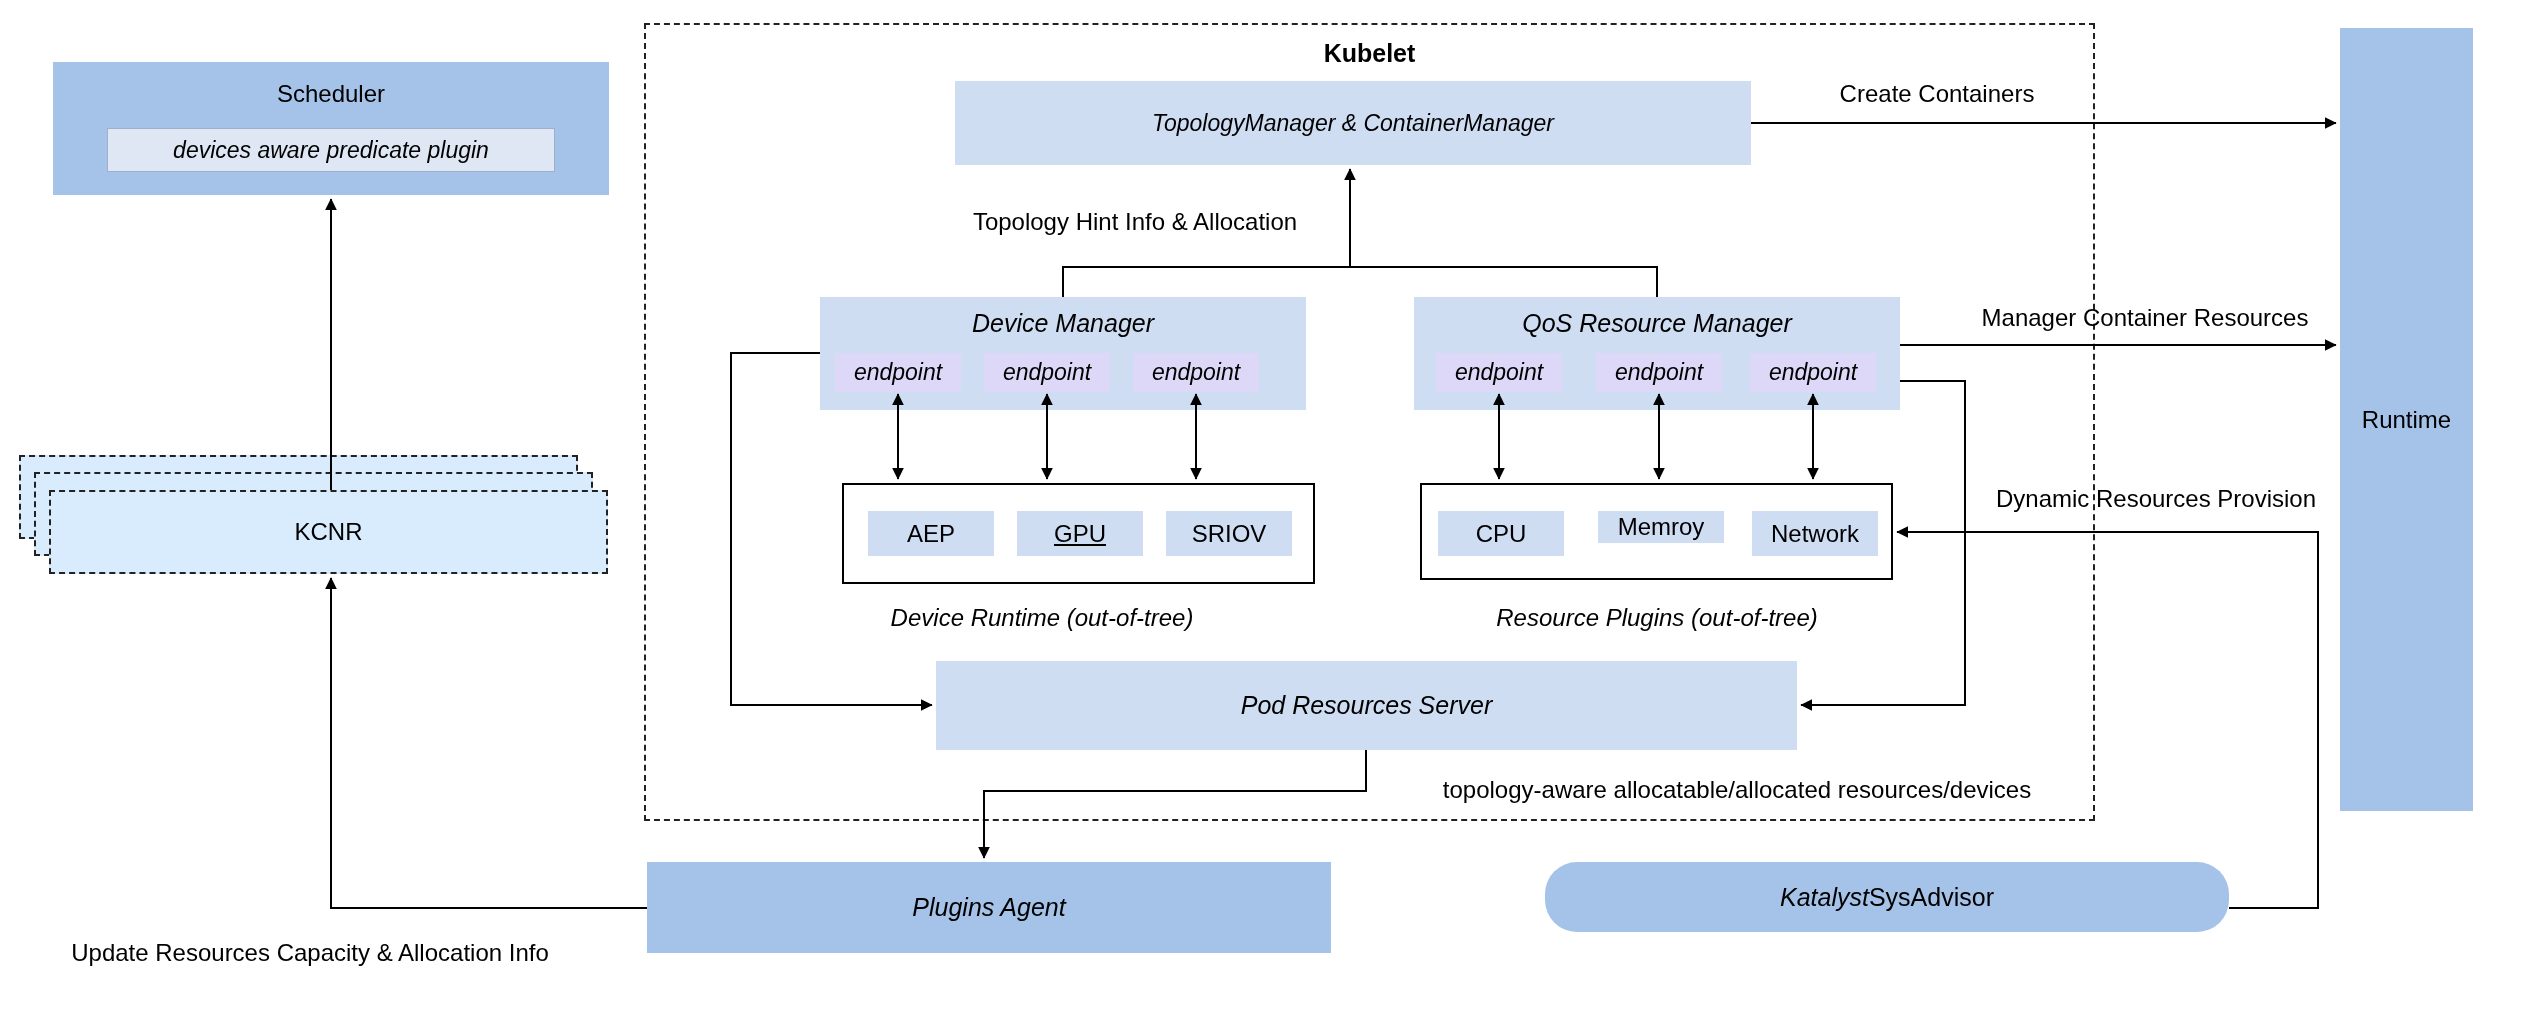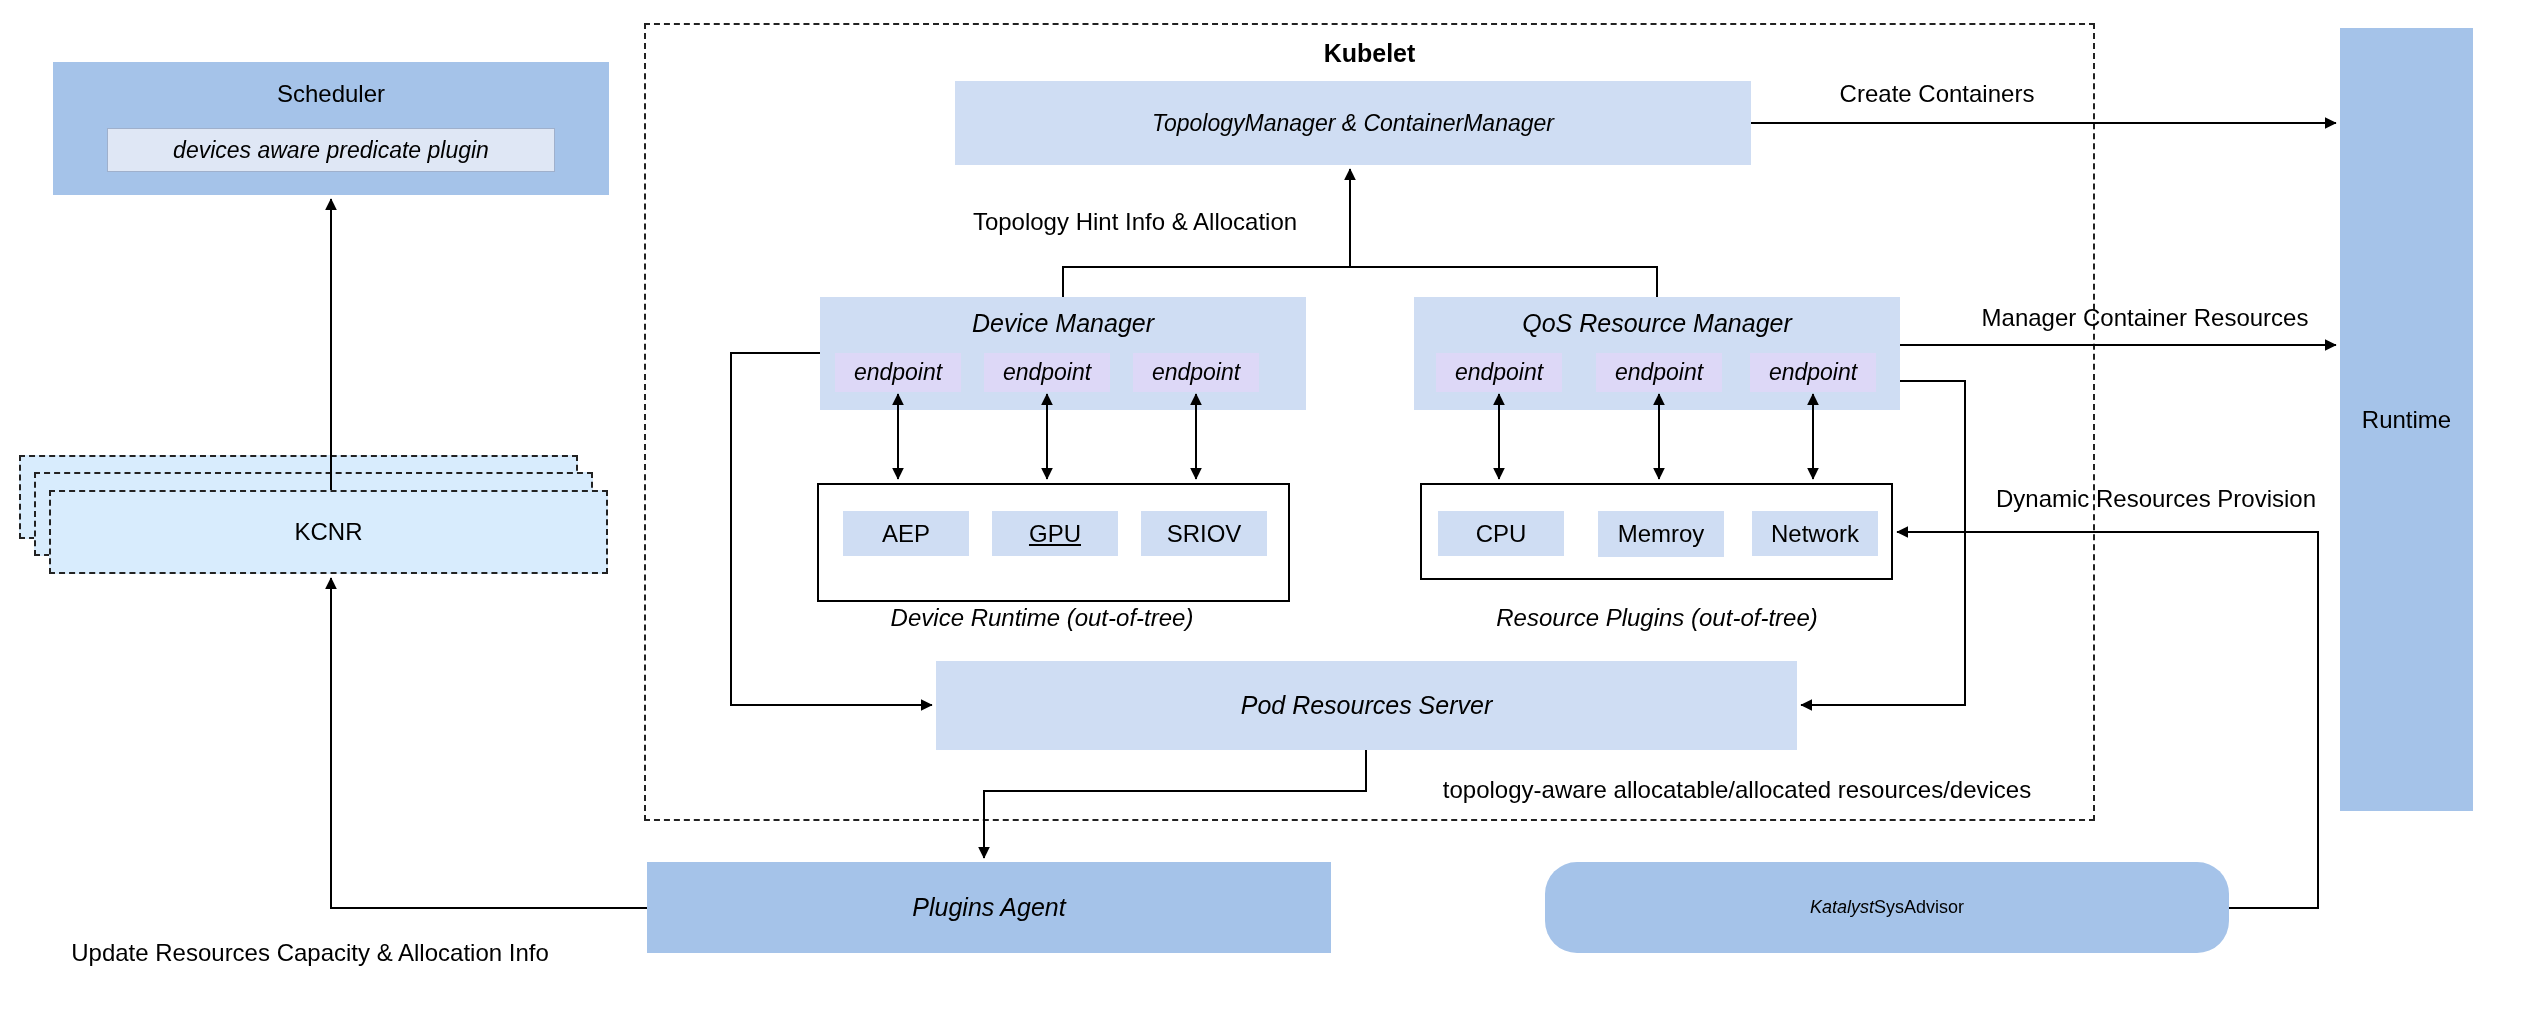--- a/index.html
+++ b/index.html
@@ -66,39 +66,39 @@
     <div class="box fill-endpoint italic" style="left:313px; top:56px; width:126px; height:39px; font-size:23px;">endpoint</div>
   </div>
 
   <div class="box fill-light" style="left:1414px; top:297px; width:486px; height:113px;">
     <div class="italic" style="position:absolute; top:12px; left:0; width:100%; text-align:center; font-size:25px;">QoS Resource Manager</div>
     <div class="box fill-endpoint italic" style="left:22px;  top:56px; width:126px; height:39px; font-size:23px;">endpoint</div>
     <div class="box fill-endpoint italic" style="left:182px; top:56px; width:126px; height:39px; font-size:23px;">endpoint</div>
     <div class="box fill-endpoint italic" style="left:336px; top:56px; width:126px; height:39px; font-size:23px;">endpoint</div>
   </div>
 
-  <div class="box solidb" style="left:817px; top:483px; width:473px; height:119px;padding-left:36px;">
+  <div class="box solidb" style="left:842px; top:483px; width:473px; height:101px;padding-left:36px;">
     <div class="box fill-light" style="left:24px;  top:26px; width:126px; height:45px; font-size:24px;">AEP</div>
     <div class="box fill-light" style="left:173px; top:26px; width:126px; height:45px; font-size:24px;text-decoration:underline;">GPU</div>
     <div class="box fill-light" style="left:322px; top:26px; width:126px; height:45px; font-size:24px;">SRIOV</div>
   </div>
 
   <div class="box solidb" style="left:1420px; top:483px; width:473px; height:97px;">
     <div class="box fill-light" style="left:16px;  top:26px; width:126px; height:45px; font-size:24px;">CPU</div>
-    <div class="box fill-light" style="left:176px; top:26px; width:126px; height:46px; font-size:24px;">Memroy</div>
+    <div class="box fill-light" style="left:176px; top:26px; width:126px; height:32px; font-size:24px;">Memroy</div>
     <div class="box fill-light" style="left:330px; top:26px; width:126px; height:45px; font-size:24px;">Network</div>
   </div>
 
   <div class="box fill-light italic" style="left:936px; top:661px; width:861px; height:89px; font-size:25px;">Pod Resources Server</div>
 
   <div class="box fill-primary" style="left:2340px; top:28px; width:133px; height:783px; font-size:24px;">Runtime</div>
 
   <div class="box fill-primary italic" style="left:647px; top:862px; width:684px; height:91px; font-size:25px;">Plugins Agent</div>
 
-  <div class="box fill-primary" style="left:1545px; top:862px; width:684px; height:91px; font-size:18px;border-radius:32px;">
+  <div class="box fill-primary" style="left:1545px; top:862px; width:684px; height:70px; font-size:25px;border-radius:32px;">
     <span class="italic">Katalyst</span>
       <span> SysAdvisor</span>
   </div>
 
   <div class="lbl" style="left:1937px; top:94px;">Create Containers</div>
   <div class="lbl" style="left:1135px; top:222px;">Topology Hint Info &amp; Allocation</div>
   <div class="lbl" style="left:2145px; top:318px;">Manager Container Resources</div>
   <div class="lbl" style="left:2156px; top:499px;">Dynamic Resources Provision</div>
   <div class="lbl italic" style="left:1042px; top:618px;">Device Runtime (out-of-tree)</div>
   <div class="lbl italic" style="left:1657px; top:618px;">Resource Plugins (out-of-tree)</div>

